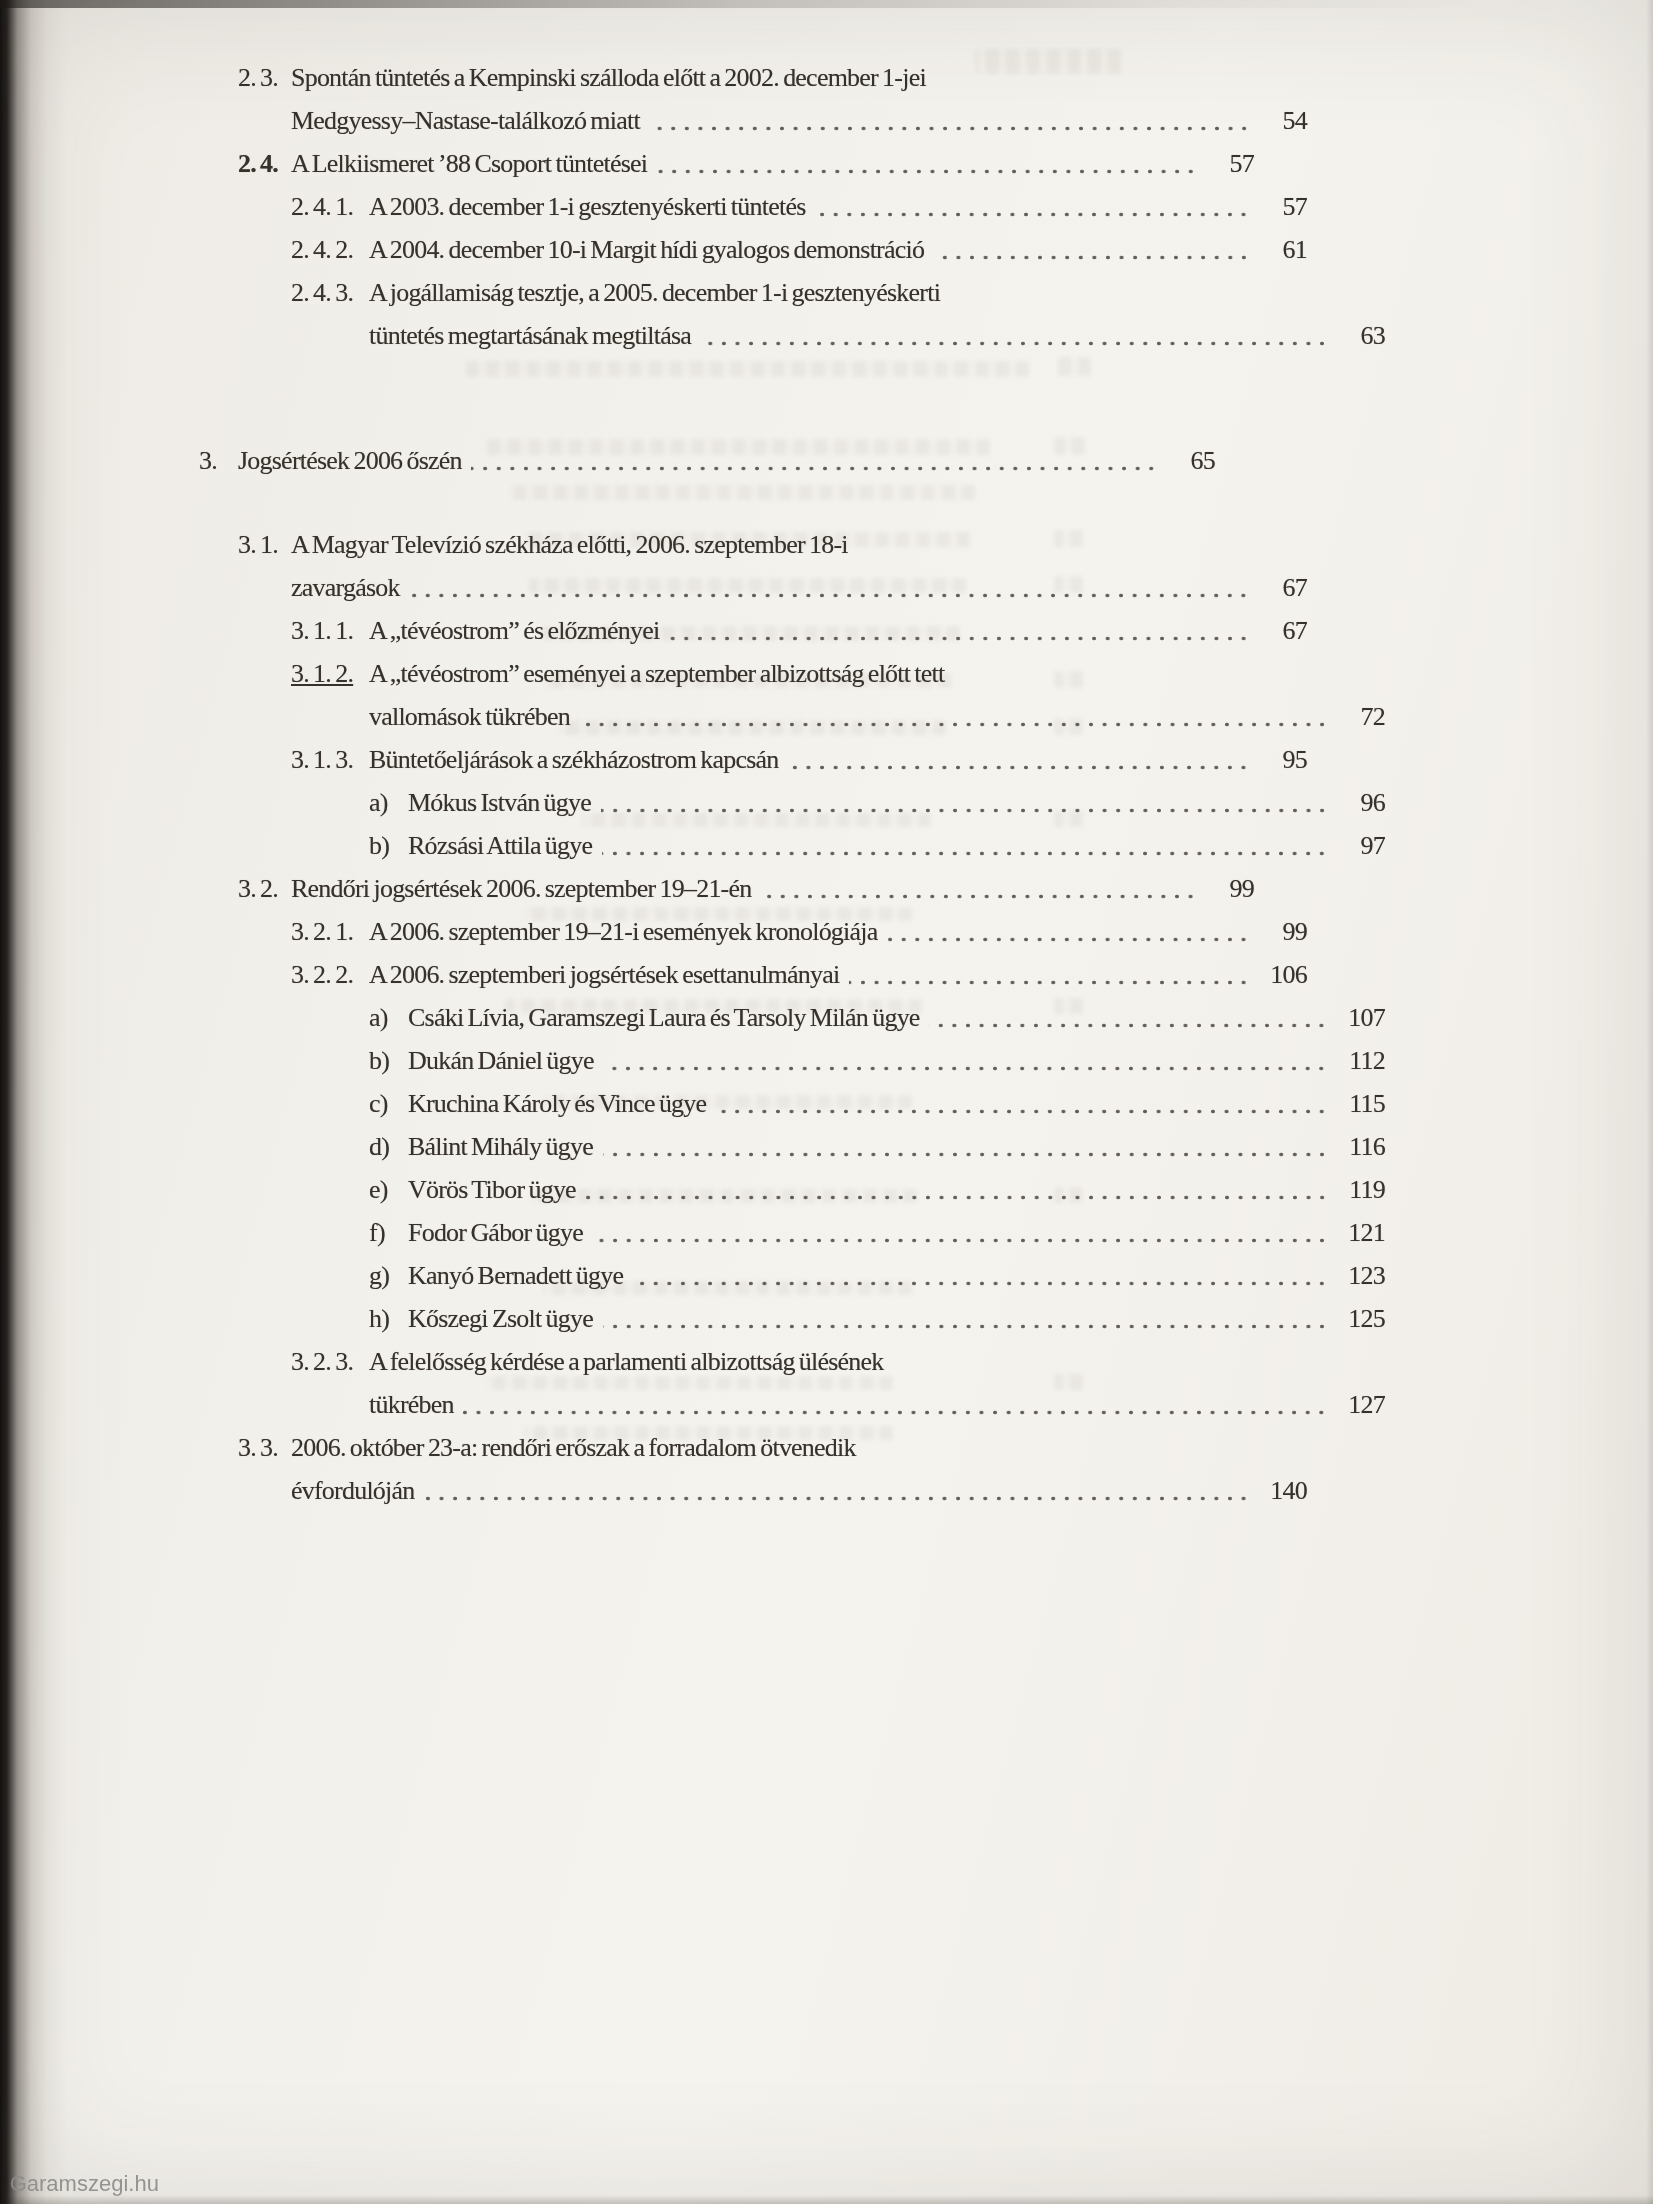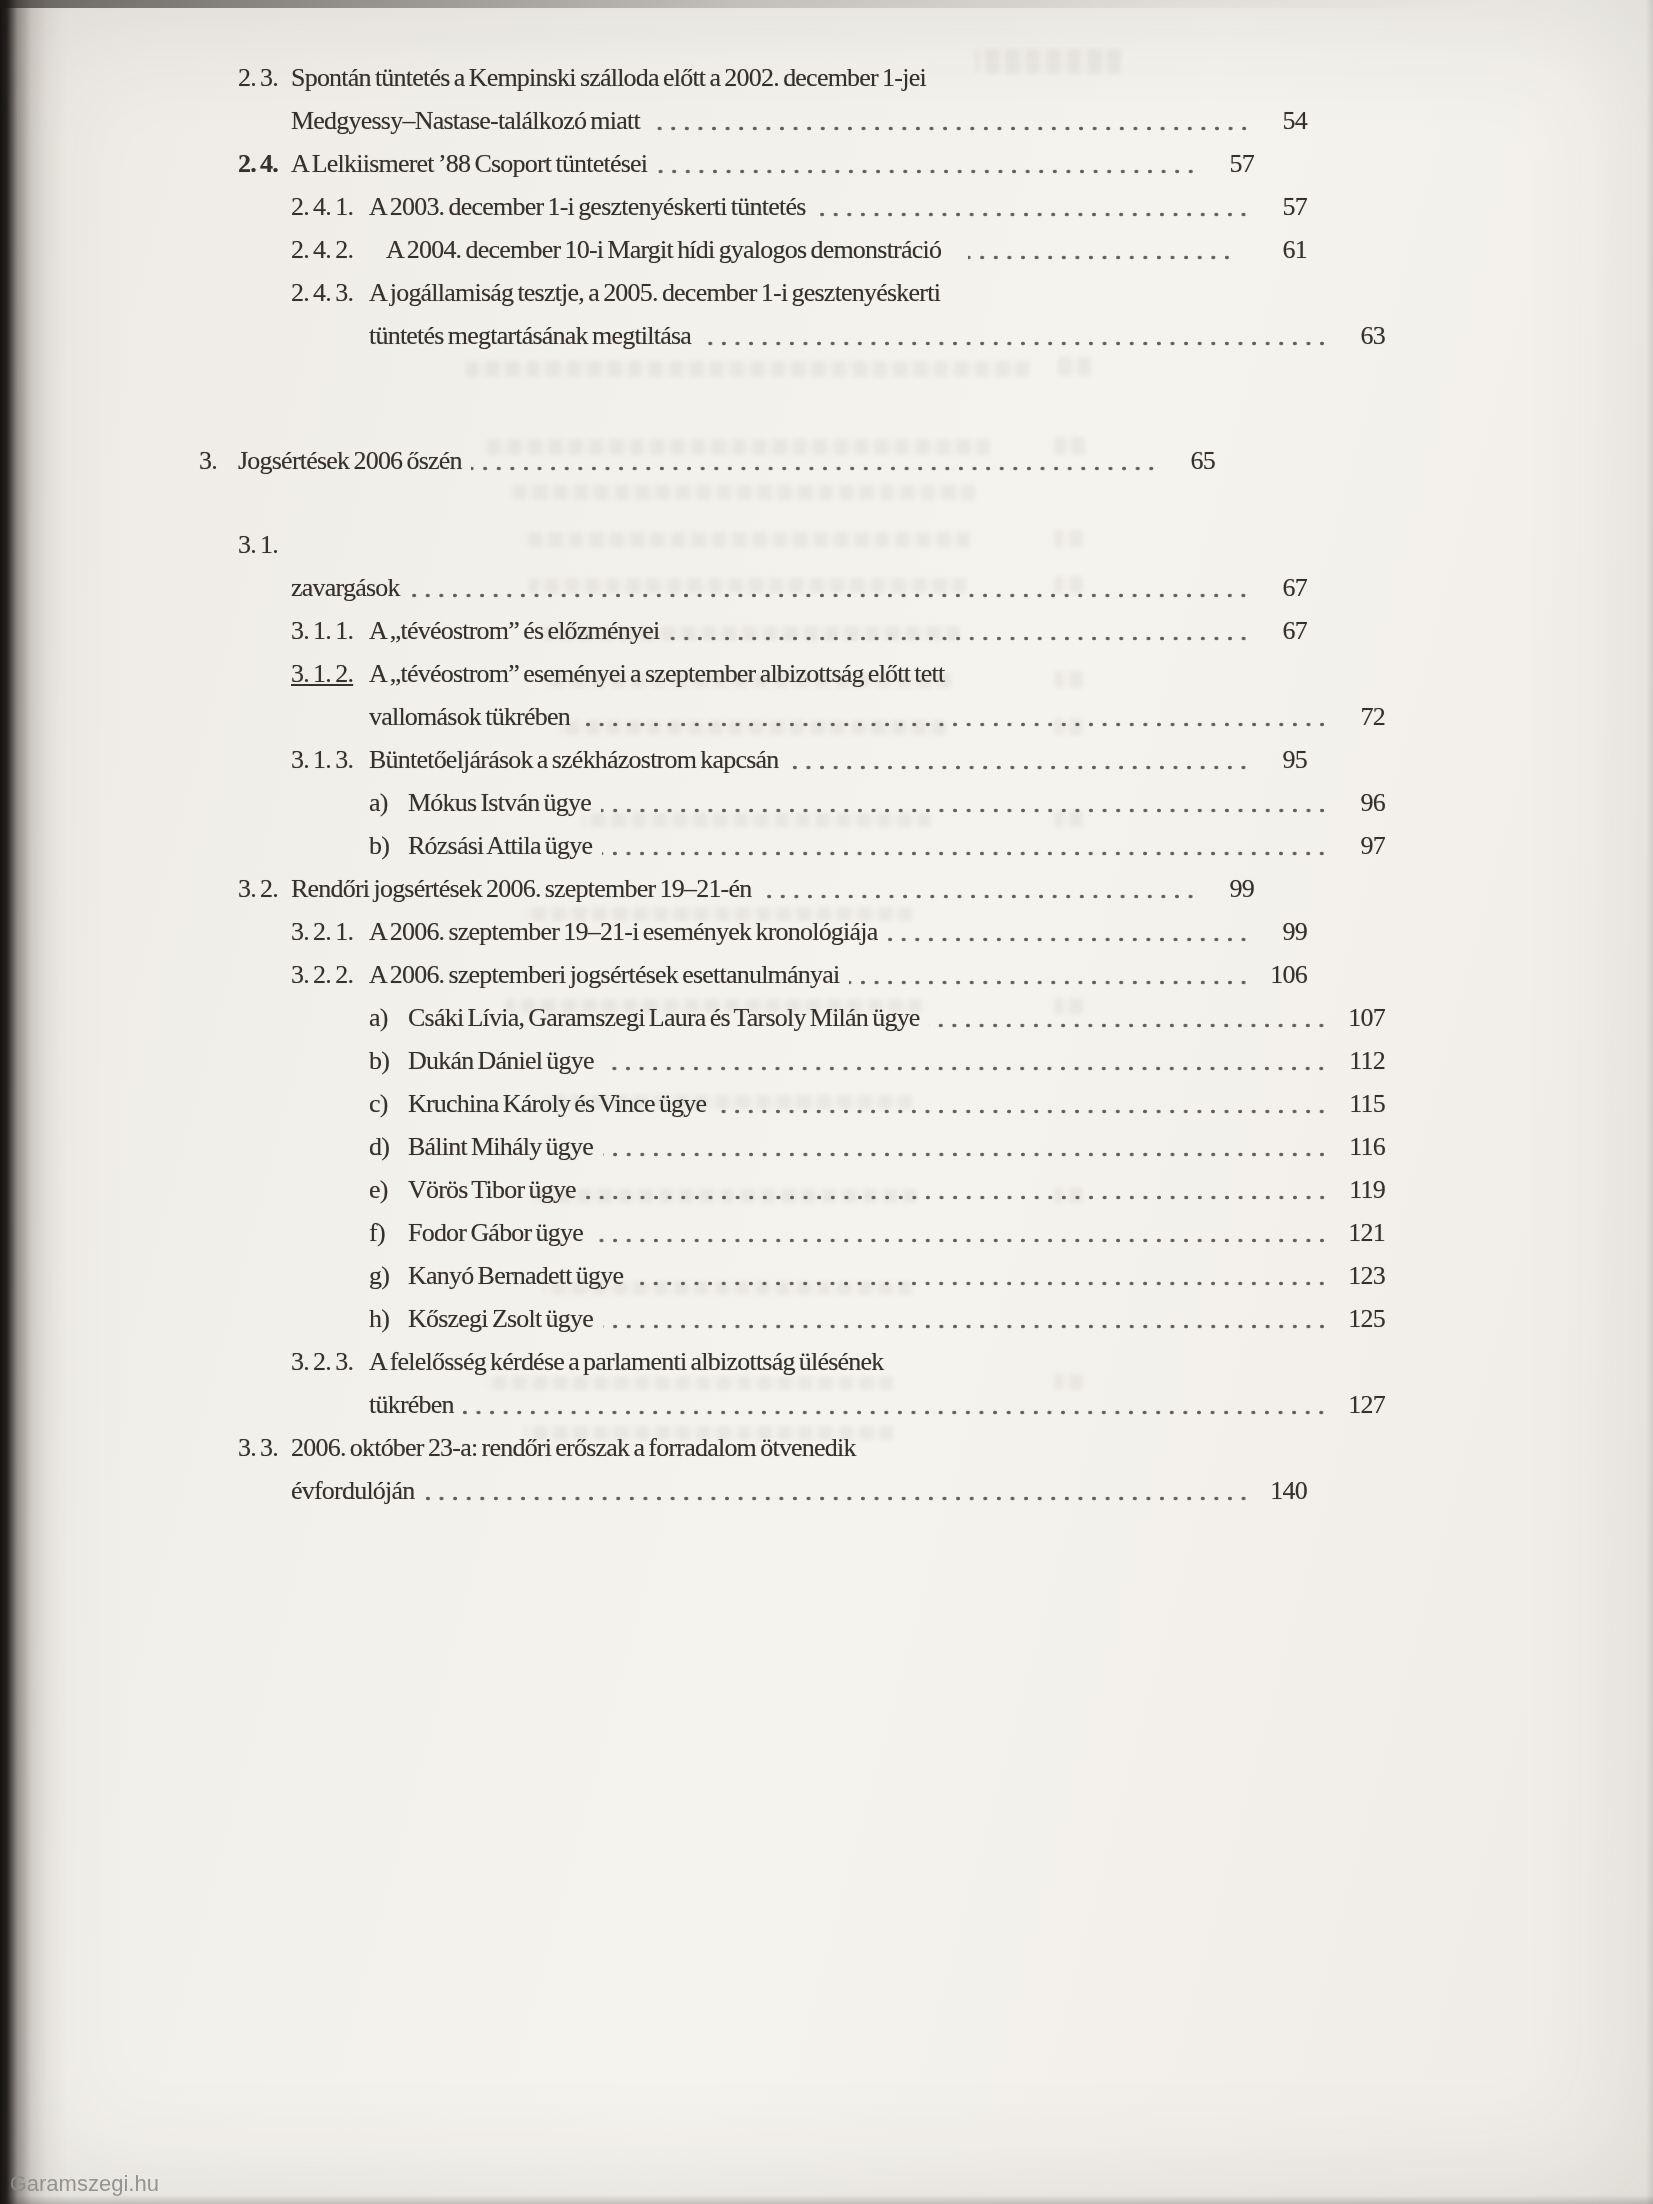--- a/index.html
+++ b/index.html
@@ -116,21 +116,21 @@
         <span class="toc-text">A Lelkiismeret ’88 Csoport tüntetései</span>
         <span class="toc-leader"></span>
         <span class="toc-page">57</span>
       </div>
       <div class="toc-row" style="padding-left: 291px;">
         <span class="toc-label" style="width: 78px;">2. 4. 1.</span>
         <span class="toc-text">A 2003. december 1-i gesztenyéskerti tüntetés</span>
         <span class="toc-leader"></span>
         <span class="toc-page">57</span>
       </div>
-      <div class="toc-row" style="padding-left: 291px; gap: 17px;">
+      <div class="toc-row" style="padding-left: 291px;">
         <span class="toc-label" style="width: 78px;">2. 4. 2.</span>
         <span class="toc-text">A 2004. december 10-i Margit hídi gyalogos demonstráció</span>
         <span class="toc-leader"></span>
         <span class="toc-page">61</span>
       </div>
       <div class="toc-row" style="padding-left: 291px;">
         <span class="toc-label" style="width: 78px;">2. 4. 3.</span>
         <span class="toc-text">A jogállamiság tesztje, a 2005. december 1-i gesztenyéskerti</span>
       </div>
       <div class="toc-row" style="padding-left: 369px;">
@@ -139,20 +139,21 @@
         <span class="toc-page">63</span>
       </div>
       <div class="toc-row space-large" style="padding-left: 199px;">
         <span class="toc-label" style="width: 39px;">3.</span>
         <span class="toc-text">Jogsértések 2006 őszén</span>
         <span class="toc-leader"></span>
         <span class="toc-page">65</span>
       </div>
       <div class="toc-row space-small" style="padding-left: 238px;">
         <span class="toc-label" style="width: 53px;">3. 1.</span>
+        <span class="toc-text">A Magyar Televízió székháza előtti, 2006. szeptember 18-i</span>
       </div>
       <div class="toc-row" style="padding-left: 291px;">
         <span class="toc-text">zavargások</span>
         <span class="toc-leader"></span>
         <span class="toc-page">67</span>
       </div>
       <div class="toc-row" style="padding-left: 291px;">
         <span class="toc-label" style="width: 78px;">3. 1. 1.</span>
         <span class="toc-text">A „tévéostrom” és előzményei</span>
         <span class="toc-leader"></span>

